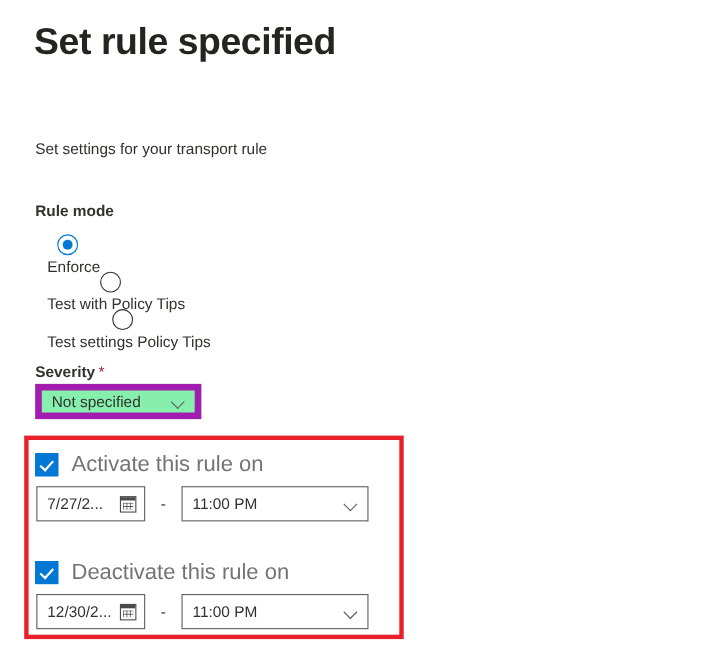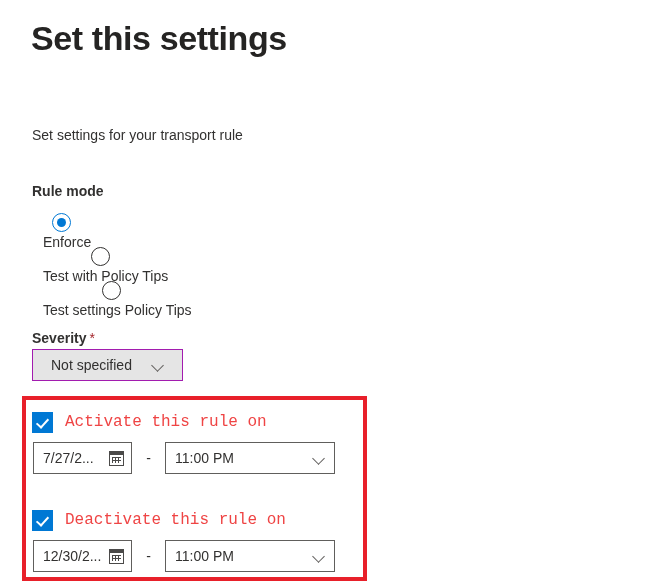--- a/index.html
+++ b/index.html
@@ -98,25 +98,25 @@
   .req-asterisk {
     color: #a4262c;
     font-weight: normal;
     font-size: 14px;
     margin-left: 3px;
   }
 
   .combo {
     position: absolute;
     box-sizing: border-box;
-    border: 1px solid #a21caf;
-    background: #e5e5e5;
-    display: flex;
-    align-items: center;
-    padding: 0 18px;
+    border: 6px solid #a21caf;
+    background: #86efac;
+    display: flex;
+    align-items: center;
+    padding: 0 9px;
     font-size: 14px;
     color: #323130;
   }
   #severity-select {
     left: 32px;
     top: 349px;
     width: 151px;
     height: 32px;
   }
   .combo-value {
@@ -184,25 +184,24 @@
     left: 6px;
     top: 3px;
     width: 5px;
     height: 10px;
     border-right: 2px solid #ffffff;
     border-bottom: 2px solid #ffffff;
     transform: rotate(42deg);
   }
   .check-label {
     margin-left: 12px;
-    font-size: 16px;
-    color: #ef4444;
-    line-height: 20px;
-    white-space: nowrap;
-    font-family: Liberation Mono, monospace;
+    font-size: 20px;
+    color: #737373;
+    line-height: 20px;
+    white-space: nowrap;
   }
 
   
   .datetime-row {
     position: absolute;
     left: 33px;
     display: flex;
     align-items: center;
     height: 32px;
   }
@@ -284,21 +283,21 @@
   .time-value {
     flex: 1 1 auto;
     white-space: nowrap;
     overflow: hidden;
     line-height: 20px;
   }
 </style>
 </head>
 <body>
 
-<div class="page-title">Set this settings</div>
+<div class="page-title">Set rule specified</div>
 
 <div class="page-subtitle">Set settings for your transport rule</div>
 
 <div id="rule-mode-label" class="section-label">Rule mode</div>
 
 <div id="radio-enforce" class="radio-row">
   <span class="radio-mark checked"></span>
   <span class="radio-label">Enforce</span>
 </div>
 

